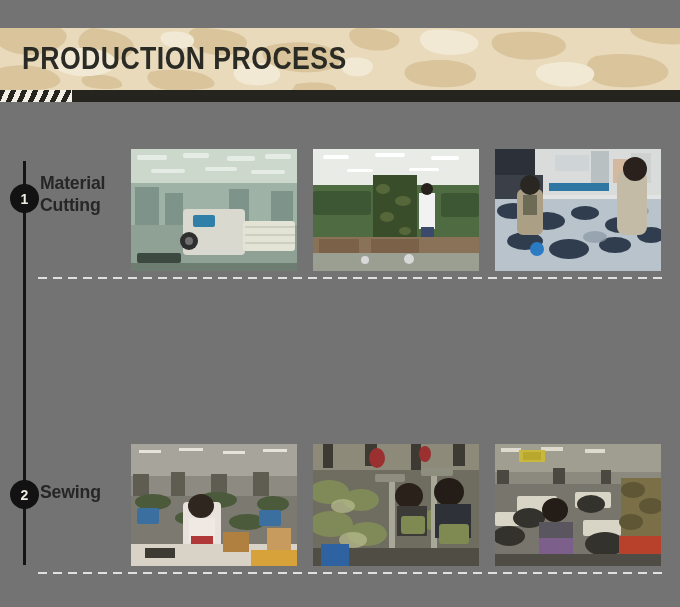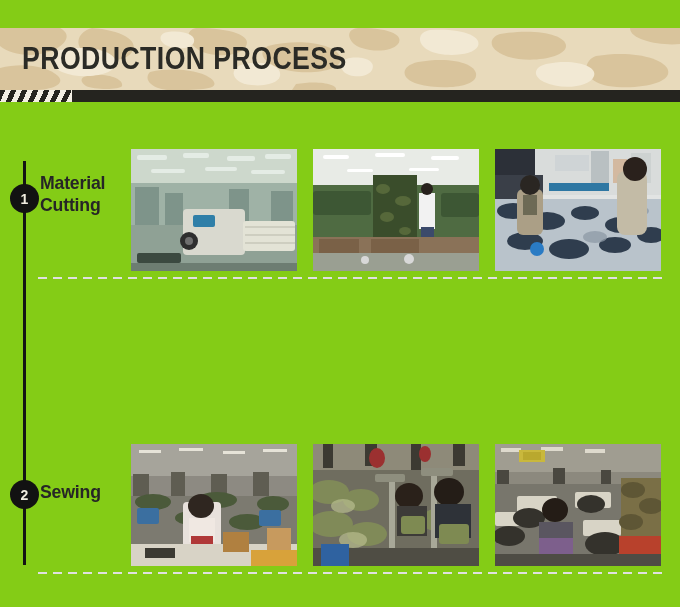--- a/index.html
+++ b/index.html
@@ -2,21 +2,21 @@
 <html><head>
 <meta charset="utf-8">
 <style>
   * { box-sizing: border-box; margin: 0; padding: 0; }
   html, body {
     width: 680px; height: 607px;
     background: #ffffff;
     font-family: "Liberation Sans", sans-serif;
     overflow: hidden;
   }
-  .page { position: relative; width: 680px; height: 607px; background:#84cc16; }
+  .page { position: relative; width: 680px; height: 607px; background:#737373; }
 
   
   .banner {
     position: absolute; left: 0; top: 28px;
     width: 680px; height: 62px;
     overflow: hidden;
     background: #e9dcc0;
   }
   .camo-svg { position:absolute; left:0; top:0; width:680px; height:62px; display:block; }
 

